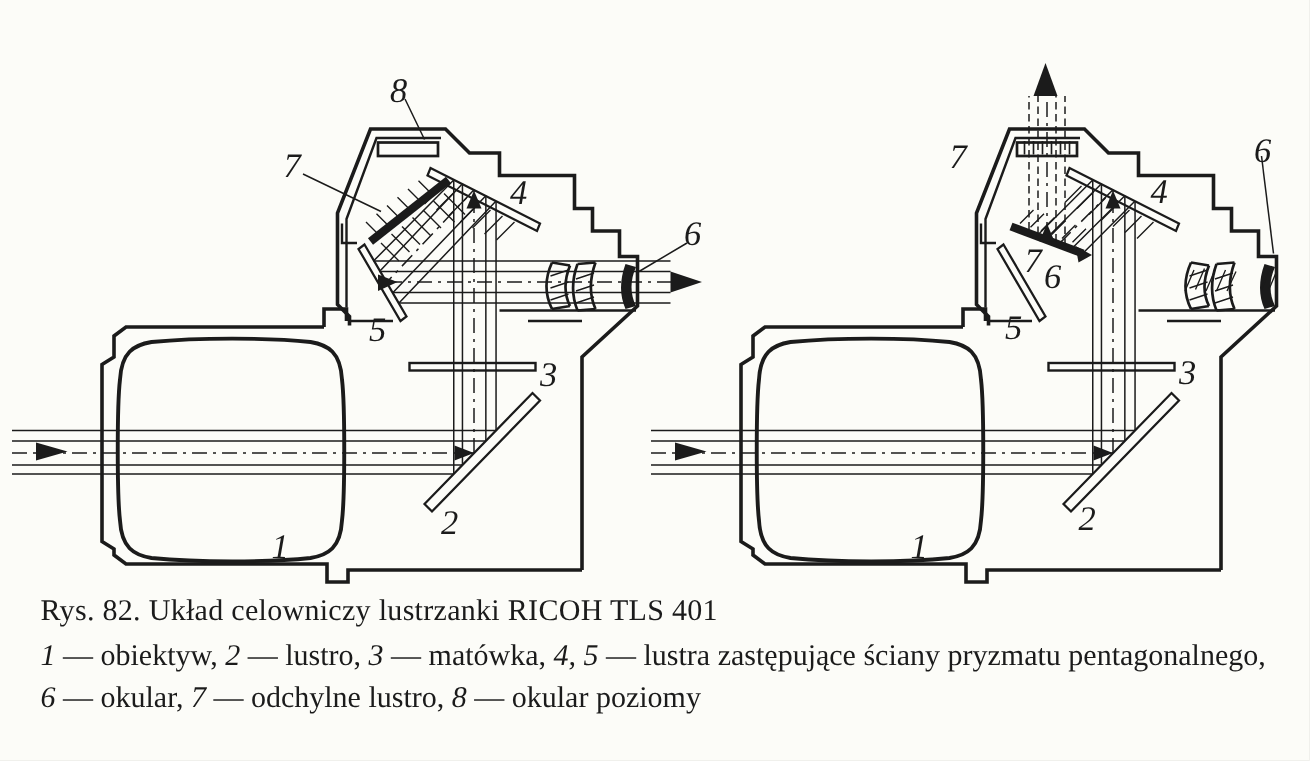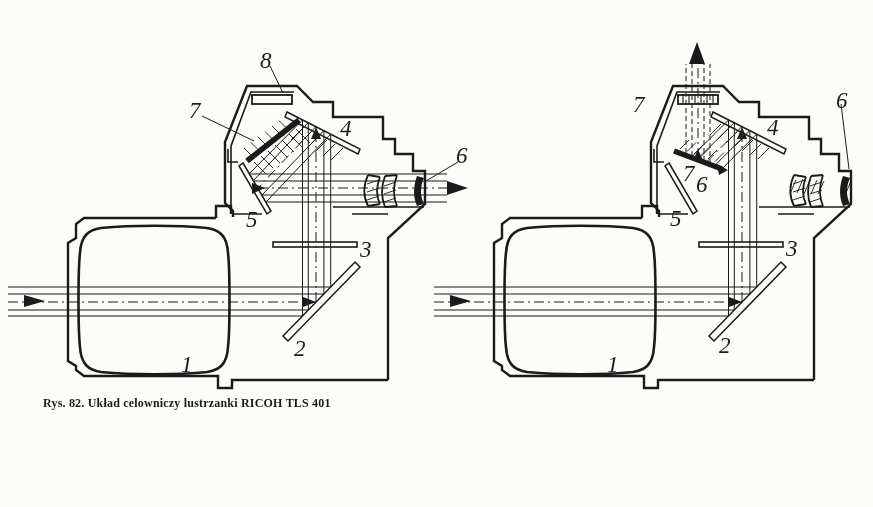--- a/index.html
+++ b/index.html
@@ -1,21 +1,21 @@
 <!DOCTYPE html>
 <html><head>
 <meta charset="utf-8">
 <style>
   html,body{margin:0;padding:0;background:#e8e8e4;}
   .page{position:relative;width:873px;height:507px;background:#fcfcf8;overflow:hidden;
         font-family:"Liberation Serif",serif;color:#1b1b1b;}
   svg{position:absolute;left:0;top:0;}
   .lbl{font-family:"Liberation Serif",serif;font-style:italic;font-size:23px;fill:#1b1b1b;}
   .caption{position:absolute;left:27px;top:396px;width:830px;}
-  .caption-title{margin:0 0 4px 16px;font-size:12px;font-weight:700;letter-spacing:.2px;}
+  .caption-title{margin:0 0 4px 0;font-size:20px;font-weight:400;letter-spacing:.2px;}
   .legend{margin:0;font-size:20px;line-height:28px;font-weight:400;}
   .legend i{font-style:italic;}
 </style>
 </head>
 <body>
 
 <div class="page">
 
 <svg width="873" height="396" viewBox="0 0 873 396">
   <defs>
@@ -119,15 +119,16 @@
     <text class="lbl" x="696" y="192">6</text>
     <text class="lbl" x="670" y="226">5</text>
     <text class="lbl" x="786" y="256">3</text>
     <text class="lbl" x="719" y="353">2</text>
     <text class="lbl" x="607" y="372">1</text>
   </g>
 </svg>
 
 <div class="caption">
   <p class="caption-title">Rys. 82. Układ celowniczy lustrzanki RICOH TLS 401</p>
+  <p class="legend"><i>1</i> — obiektyw, <i>2</i> — lustro, <i>3</i> — matówka, <i>4, 5</i> — lustra zastępujące ściany pryzmatu pentagonalnego, <i>6</i> — okular, <i>7</i> — odchylne lustro, <i>8</i> — okular poziomy</p>
 </div>
 
 </div>
 
 </body></html>

